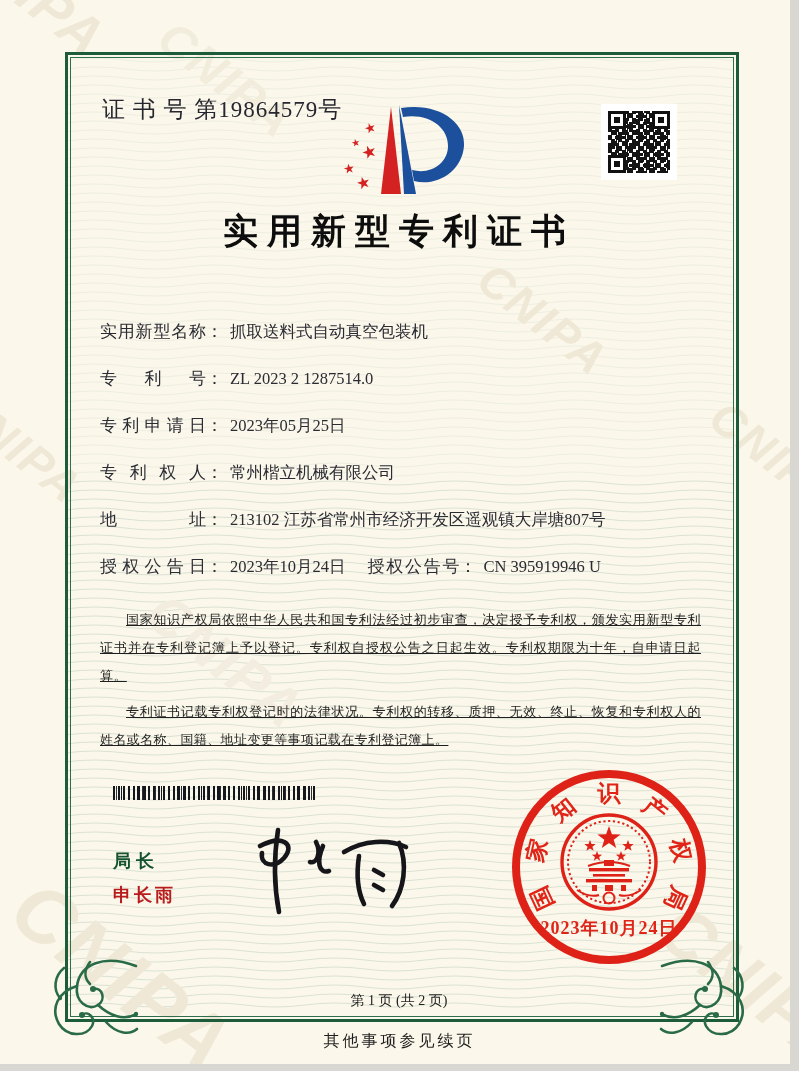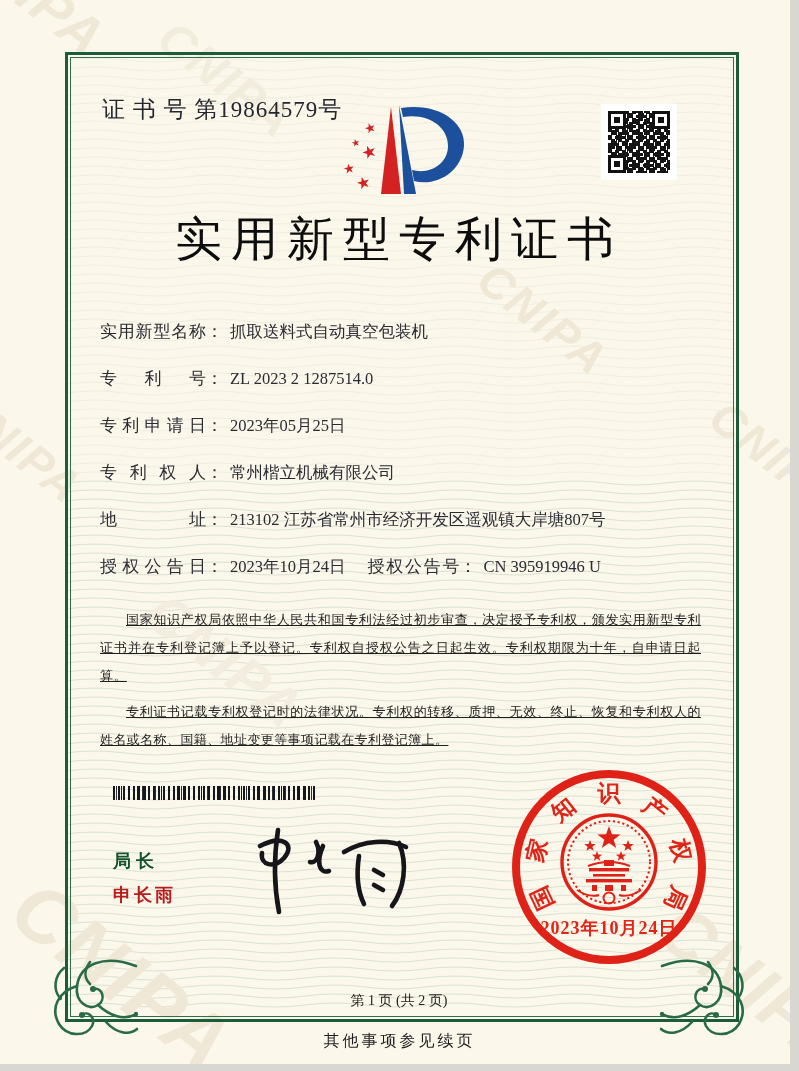--- a/index.html
+++ b/index.html
@@ -21,21 +21,21 @@
   .logo{position:absolute;left:338px;top:102px;width:132px;height:96px;}
   .qr-wrap{position:absolute;left:601px;top:104px;width:76px;height:76px;background:#fff;
            display:flex;align-items:center;justify-content:center;}
   .qr{position:relative;width:62px;height:62px;background:
       repeating-conic-gradient(#141414 0% 25%,#0000 0% 50%) 0 0/7px 7px,
       repeating-conic-gradient(#141414 0% 25%,#0000 0% 50%) 3px 2px/11px 11px,#fff;}
   .finder{position:absolute;width:12px;height:12px;border:3px solid #111;background:#fff;}
   .finder::after{content:"";position:absolute;left:3px;top:3px;width:6px;height:6px;background:#111;}
   .f-tl{left:0;top:0}.f-tr{right:0;top:0}.f-bl{left:0;bottom:0}
   .title{position:absolute;left:65px;top:208px;width:668px;text-align:center;
-         font-size:47px;font-weight:400;color:#0d0d0d;letter-spacing:9px;}
+         font-size:35px;font-weight:700;color:#0d0d0d;letter-spacing:9px;}
   
   .fields{position:absolute;left:100px;top:277px;width:600px;font-size:17px;color:#2b2b33;margin-top:43px;}
   .row{height:26px;margin-bottom:21px;white-space:nowrap;}
   .flabel{display:inline-block;width:106px;text-align:justify;text-align-last:justify;vertical-align:top;}
   .flabel.w90{width:92px;}
   .colon{margin-right:7px;}
   .fvalue{font-size:16.5px;color:#2b2b33;}
   .g2{margin-left:22px;}
   
   .paras{position:absolute;left:100px;top:606px;width:601px;font-size:13px;line-height:28px;

